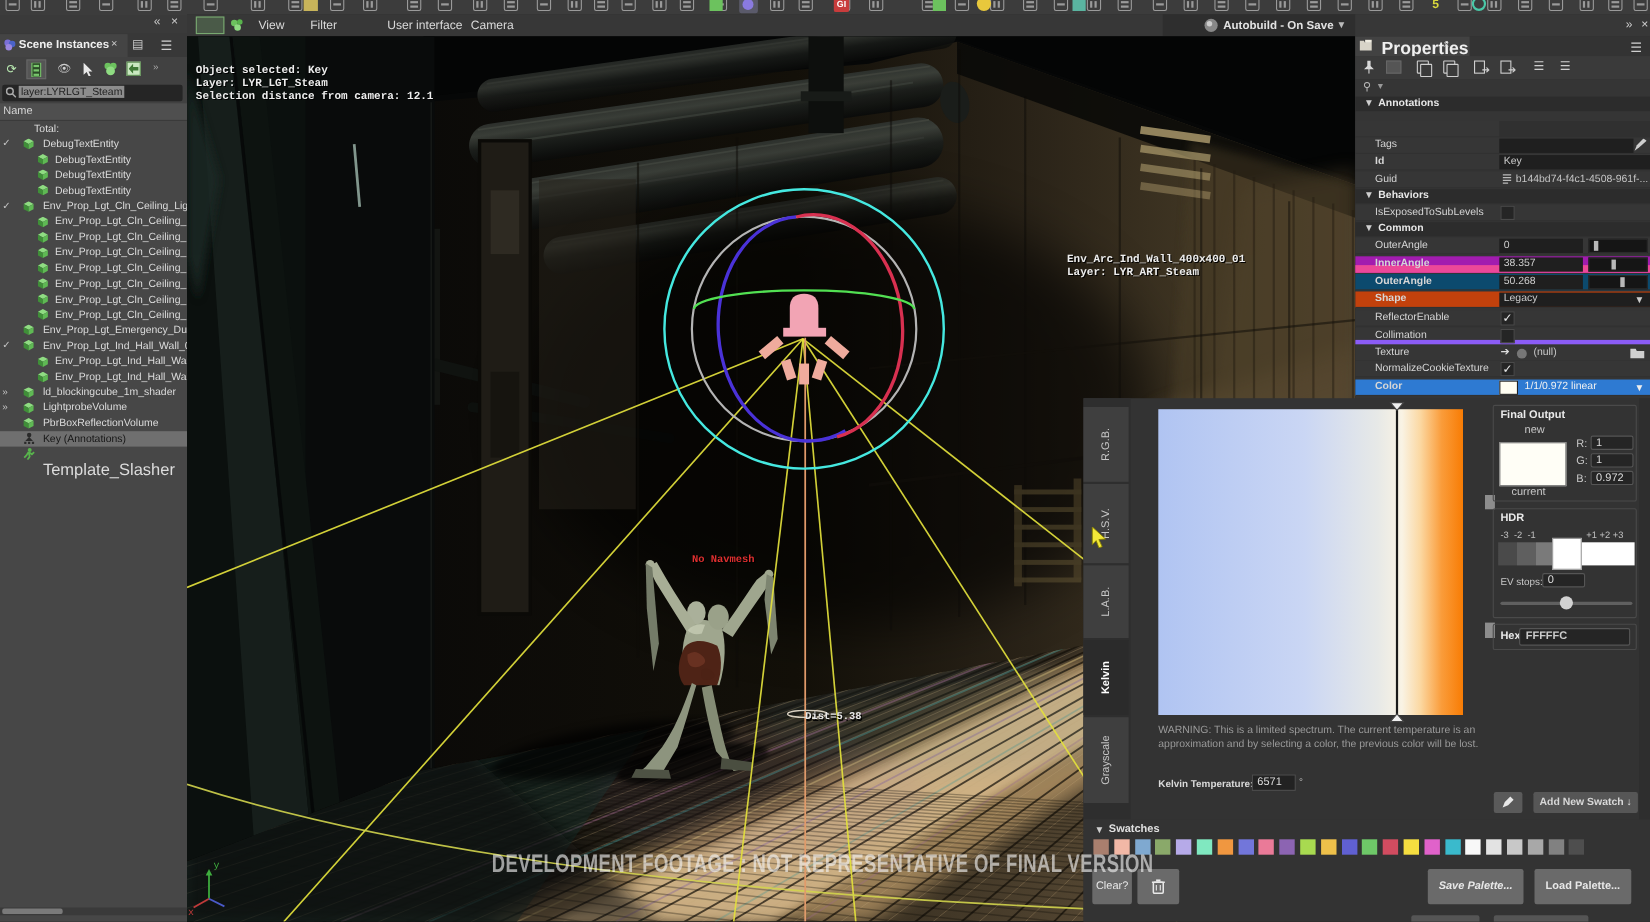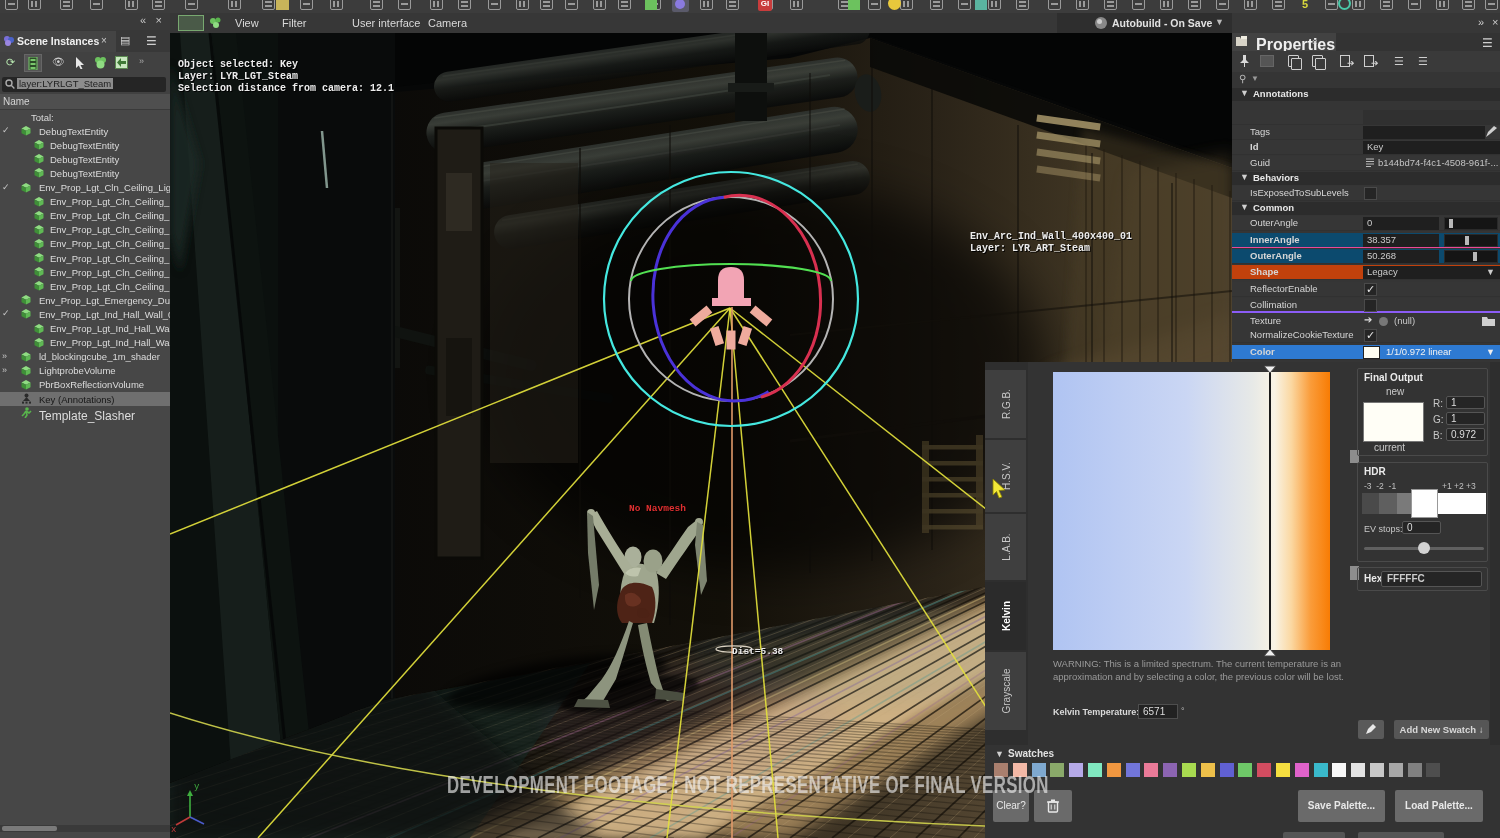--- a/index.html
+++ b/index.html
@@ -398,21 +398,21 @@
           <rect x="4.5" y="8.6" width="2" height="2" fill="#2a2a2a"></rect>
           <rect x="8" y="8.6" width="2" height="2" fill="#2a2a2a"></rect>
         </svg>
 <span style="position:absolute;left:39px;top:1.5px;color:#161616;font-size:9.5px;">Key (Annotations)</span>
 </div>
 <div class="abs" style="left:0;top:393.1px;width:170px;height:14px;">
 <svg width="11" height="11" viewBox="0 0 11 11" style="position:absolute;left:21px;top:1px">
           <circle cx="6" cy="2" r="1.8" fill="#58b44c"></circle>
           <path d="M5,4 L3,7 L1,9 M5,4 L8,6 L10,4 M5,4 L6,8 L4,11" stroke="#58b44c" stroke-width="1.6" fill="none"></path>
         </svg>
-<span style="position:absolute;left:39px;top:3px;color:#dcdcdc;font-size:12px;">Template_Slasher</span>
+<span style="position:absolute;left:39px;top:13px;color:#dcdcdc;font-size:15px;">Template_Slasher</span>
 </div>
 <div class="abs" style="left:0;top:812px;width:170px;height:7px;background:#3a3a3a;">
         <div class="abs" style="left:2px;top:1px;width:55px;height:5px;background:#7a7a7a;border-radius:2px;"></div>
       </div>
 </div>
 <div class="abs" id="scene" style="left:170px;top:33px;width:1062px;height:805px;background:#060707;overflow:hidden;">
 <svg width="1062" height="805" viewBox="0 0 1062 805" style="position:absolute;left:0;top:0">
 <defs>
 <linearGradient id="wallg" x1="0" y1="0" x2="1" y2="0">
  <stop offset="0" stop-color="#0b0a08"></stop>
@@ -798,21 +798,21 @@
       </div>
 <div class="abs" style="left:0;top:182.5px;width:268px;height:15px;background:#363636;border-bottom:1px solid #313131;">
         <span style="position:absolute;left:18px;top:1px;color:#d6d6d6;">OuterAngle</span>
         <div class="abs" style="left:131px;top:1px;width:76px;height:13px;background:#1f1f1f;">
           <span style="position:absolute;left:4px;top:0px;color:#cccccc;">0</span>
         </div>
         <div class="abs" style="left:212px;top:1px;width:54px;height:13px;background:#151515;border:1px solid #2a2a2a;">
           <div class="abs" style="left:4px;top:1px;width:4px;height:9px;background:#b8b8b8;"></div>
         </div>
       </div>
-<div class="abs" style="left:0;top:200.0px;width:268px;height:15px;background:#0c4a6e;border-bottom:1px solid #ec4899;">
+<div class="abs" style="left:0;top:200.0px;width:268px;height:15px;background:#a21caf;border-bottom:7px solid #ec4899;">
         <span style="position:absolute;left:18px;top:1px;font-weight:bold;color:#d6d6d6;">InnerAngle</span>
         <div class="abs" style="left:131px;top:1px;width:76px;height:13px;background:#1f1f1f;">
           <span style="position:absolute;left:4px;top:0px;color:#cccccc;">38.357</span>
         </div>
         <div class="abs" style="left:212px;top:1px;width:54px;height:13px;background:#151515;border:1px solid #2a2a2a;">
           <div class="abs" style="left:20px;top:1px;width:4px;height:9px;background:#b8b8b8;"></div>
         </div>
       </div>
 <div class="abs" style="left:0;top:215.5px;width:268px;height:15px;background:#0c4a6e;border-bottom:1px solid #313131;">
         <span style="position:absolute;left:18px;top:1px;font-weight:bold;color:#d6d6d6;">OuterAngle</span>
@@ -829,21 +829,21 @@
           <span style="position:absolute;left:4px;top:0px;color:#cccccc;">Legacy</span>
         </div>
         <span style="position:absolute;left:254px;top:2px;color:#ccc;font-size:9px;">▼</span>
       </div>
 <div class="abs" style="left:0;top:248.5px;width:268px;height:15px;background:#363636;border-bottom:1px solid #313131;">
         <span style="position:absolute;left:18px;top:1px;color:#d6d6d6;">ReflectorEnable</span>
         <div class="abs" style="left:132px;top:1px;width:13px;height:13px;background:#252525;border:1px solid #4a4a4a;">
           <span style="position:absolute;left:1px;top:-1px;color:#e8e8e8;font-size:11px;">✓</span>
         </div>
       </div>
-<div class="abs" style="left:0;top:264.5px;width:268px;height:15px;background:#363636;border-bottom:2px solid #8b5cf6;">
+<div class="abs" style="left:0;top:264.5px;width:268px;height:15px;background:#363636;border-bottom:4px solid #8b5cf6;">
         <span style="position:absolute;left:18px;top:1px;color:#d6d6d6;">Collimation</span>
         <div class="abs" style="left:132px;top:1px;width:13px;height:13px;background:#252525;border:1px solid #4a4a4a;"></div>
       </div>
 <div class="abs" style="left:0;top:280.5px;width:268px;height:15px;background:#363636;border-bottom:1px solid #313131;">
         <span style="position:absolute;left:18px;top:1px;color:#d6d6d6;">Texture</span>
         <span style="position:absolute;left:132px;top:0px;color:#ddd;font-size:10px;">➔</span>
         <div class="abs" style="left:147px;top:3px;width:9px;height:9px;background:#777;border-radius:5px;"></div>
         <span style="position:absolute;left:162px;top:1px;color:#c8c8c8;">(null)</span>
         <svg width="13" height="10" viewBox="0 0 13 10" style="position:absolute;left:250px;top:2px">
           <path d="M0,1 L5,1 L6,3 L13,3 L13,10 L0,10 Z" fill="#cfcfcf"></path>
@@ -969,21 +969,21 @@
 <div class="abs" style="left:8px;top:45px;width:36px;height:32px;background:#6a6a6a;border-radius:2px;text-align:center;line-height:32px;color:#e8e8e8;">Clear?</div>
 <div class="abs" style="left:49px;top:45px;width:38px;height:32px;background:#6a6a6a;border-radius:2px;">
           <svg width="12" height="14" viewBox="0 0 12 14" style="position:absolute;left:13px;top:9px">
             <rect x="1.5" y="3" width="9" height="10" rx="1" fill="none" stroke="#e8e8e8" stroke-width="1.4"></rect>
             <line x1="0" y1="3" x2="12" y2="3" stroke="#e8e8e8" stroke-width="1.4"></line>
             <rect x="4" y="0.5" width="4" height="2" fill="#e8e8e8"></rect>
             <line x1="4.2" y1="5.5" x2="4.2" y2="10.5" stroke="#e8e8e8"></line>
             <line x1="7.8" y1="5.5" x2="7.8" y2="10.5" stroke="#e8e8e8"></line>
           </svg>
         </div>
-<div class="abs" style="left:313px;top:45px;width:87px;height:32px;background:#6a6a6a;border-radius:2px;text-align:center;line-height:32px;color:#e8e8e8;font-weight:bold;">Save Palette...</div>
+<div class="abs" style="left:313px;top:45px;width:87px;height:32px;background:#6a6a6a;border-radius:2px;text-align:center;line-height:32px;color:#e8e8e8;font-weight:bold;font-style:italic;">Save Palette...</div>
 <div class="abs" style="left:410px;top:45px;width:88px;height:32px;background:#6a6a6a;border-radius:2px;text-align:center;line-height:32px;color:#e8e8e8;font-weight:bold;">Load Palette...</div>
 <div class="abs" style="left:298px;top:87px;width:62px;height:6px;background:#555;border-radius:2px 2px 0 0;"></div>
 <div class="abs" style="left:373px;top:87px;width:86px;height:6px;background:#555;border-radius:2px 2px 0 0;"></div>
 </div>
 <svg width="16" height="20" viewBox="0 0 16 20" style="position:absolute;left:6px;top:117px">
         <path d="M2,0 L14,11 L8,11.5 L11,18 L8,19 L5.5,12.5 L2,16 Z" fill="#f2e838" stroke="#8a8200" stroke-width="0.8"></path>
       </svg>
 </div>
 <div class="abs" id="watermark" style="left:447px;top:772px;color:rgba(242,242,242,0.63);font-weight:bold;font-size:23px;white-space:nowrap;transform:scaleX(0.73);transform-origin:0 0;letter-spacing:0.5px;">DEVELOPMENT FOOTAGE : NOT REPRESENTATIVE OF FINAL VERSION</div>
 </div>

